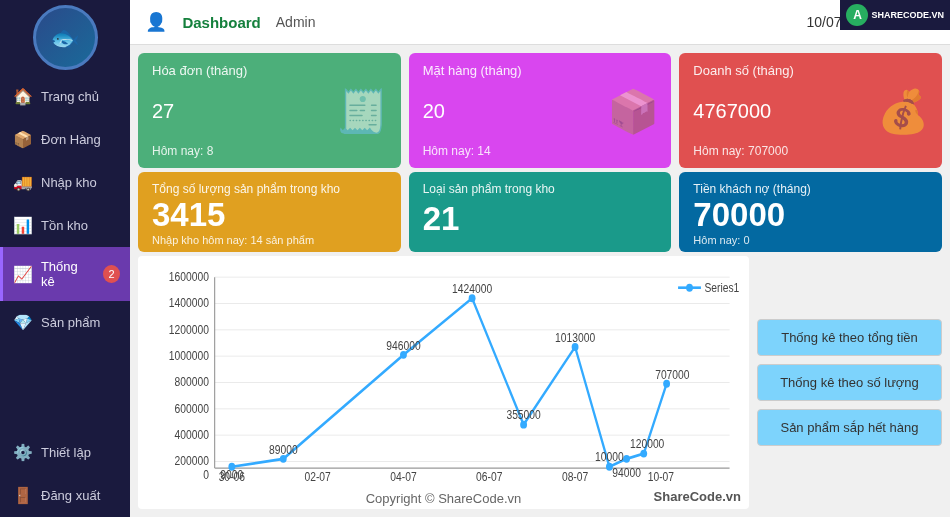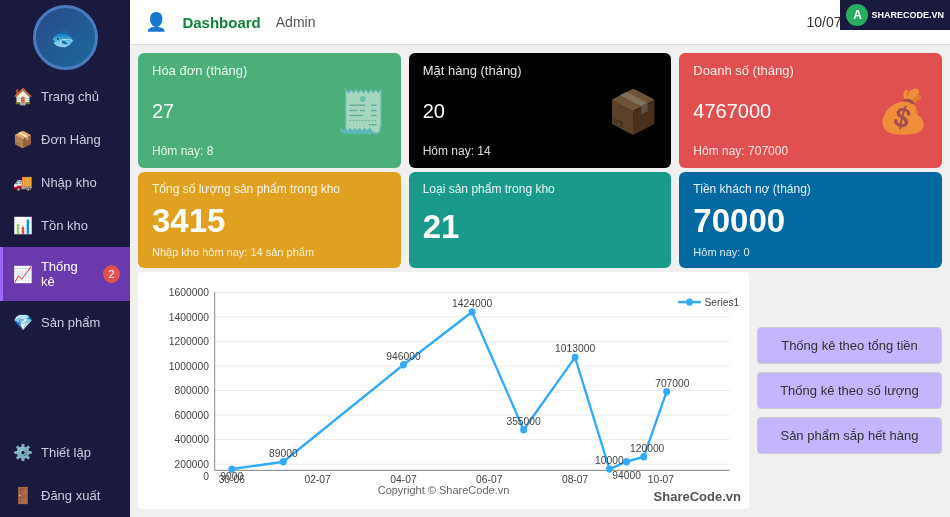--- a/index.html
+++ b/index.html
@@ -107,28 +107,28 @@
     .stat-card .card-sub { font-size: 12px; opacity: 0.85; }
     .stat-card .card-icon {
       position: absolute;
       right: 12px;
       top: 50%;
       transform: translateY(-50%);
       font-size: 42px;
       opacity: 0.5;
     }
     .card-green { background: #4caf7a; }
-    .card-purple { background: #000000; }
+    .card-purple { background: #d946ef; }
     .card-red { background: #e05050; }
 
     
     .stats-row2 {
       display: flex;
       gap: 8px;
-      height: 96px;
+      height: 80px;
     }
     .stat-card2 {
       flex: 1;
       border-radius: 6px;
       padding: 10px 14px;
       display: flex;
       flex-direction: column;
       justify-content: space-between;
       position: relative;
       overflow: hidden;
@@ -159,37 +159,37 @@
 
     
     .buttons-panel {
       width: 185px;
       display: flex;
       flex-direction: column;
       gap: 8px;
       justify-content: center;
     }
     .panel-btn {
-      background: #c4b5fd;
+      background: #7dd3fc;
       border: 1px solid #ccc;
       border-radius: 4px;
       padding: 10px 12px;
       font-size: 13px;
       color: #333;
       cursor: pointer;
       text-align: center;
     }
 
     
     .copyright {
       position: absolute;
-      bottom: 13px;
+      bottom: 3px;
       left: 50%;
       transform: translateX(-50%);
-      font-size: 11px;
+      font-size: 13px;
       color: #666;
     }
     .sharecode {
       position: absolute;
       bottom: 5px;
       right: 8px;
       font-size: 13px;
       font-weight: bold;
       color: #555;
     }

